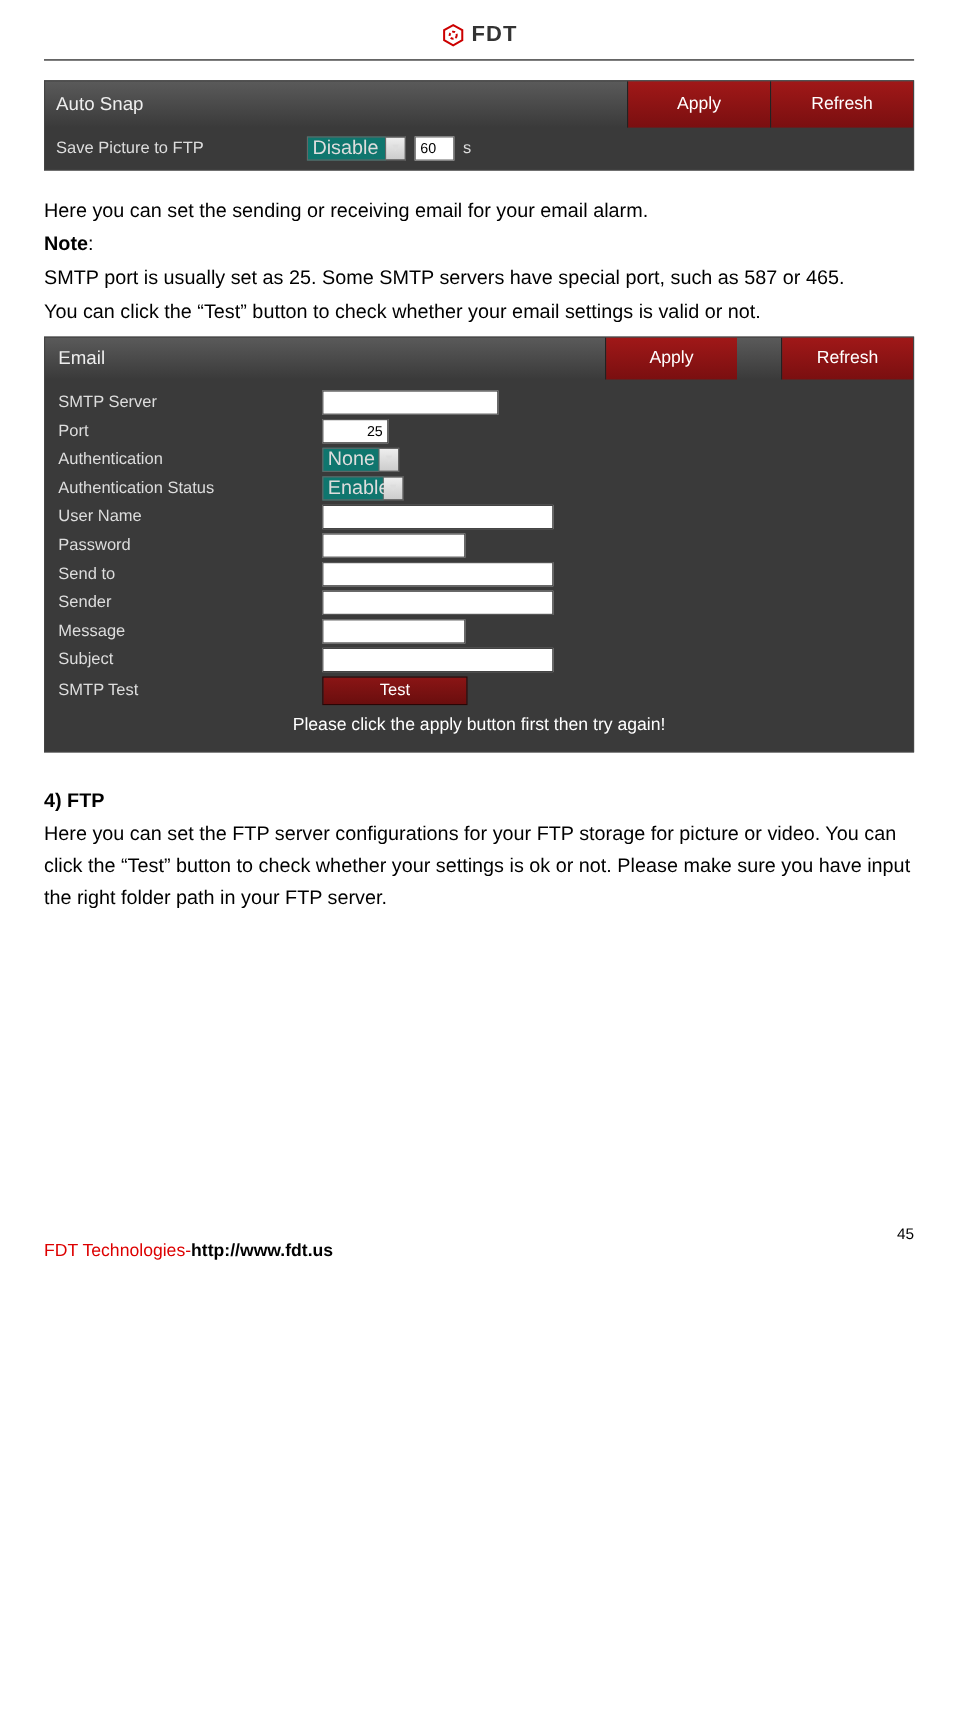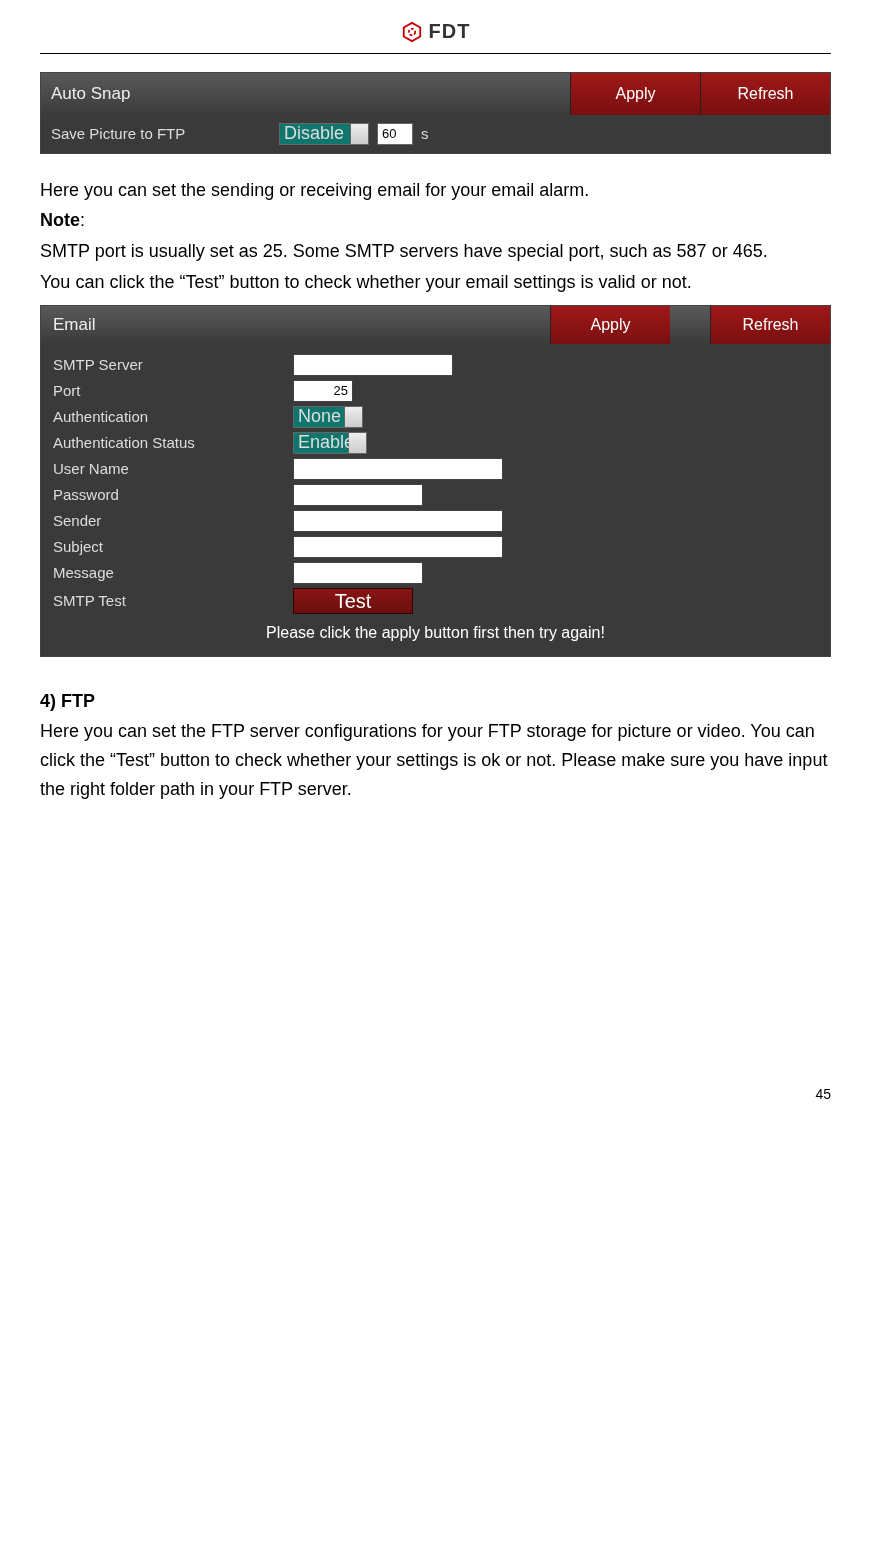--- a/index.html
+++ b/index.html
@@ -145,23 +145,23 @@
   }
   .w1 { width: 160px; }
   .w2 { width: 60px; }
   .w3 { width: 210px; }
   .w4 { width: 130px; }
   .selwrap { display: inline-flex; }
   .btn-test {
     background: linear-gradient(#8a1515,#6a0e0e);
     color: #fff;
     border: 1px solid #2a0505;
-    width: 120px;
+    width: 132px;
     height: 26px;
-    font-size: 20px;
+    font-size: 15px;
     cursor: pointer;
   }
   .hint {
     text-align: center;
     color: #fff;
     font-size: 16px;
     margin-top: 10px;
   }
   .footer {
     position: relative;
@@ -249,41 +249,48 @@
       </div>
       <div class="frow">
         <span class="flbl">User Name</span>
         <input class="tinput w3" style="">
       </div>
       <div class="frow">
         <span class="flbl">Password</span>
         <input class="tinput w4" type="password" style="">
       </div>
       <div class="frow">
+        <span class="flbl">Send to</span>
+        <input class="tinput w3" style="">
+      </div>
+      <div class="frow">
         <span class="flbl">Sender</span>
-        <input class="tinput w3" style="">
-      </div>
-      <div class="frow">
-        <span class="flbl">Subject</span>
         <input class="tinput w3" style="">
       </div>
       <div class="frow">
         <span class="flbl">Message</span>
         <input class="tinput w4" style="">
+      </div>
+      <div class="frow">
+        <span class="flbl">Subject</span>
+        <input class="tinput w3" style="">
       </div>
       <div class="frow">
         <span class="flbl">SMTP Test</span>
         <button class="btn-test">Test</button>
       </div>
       <div class="hint">Please click the apply button first then try again!</div>
     </div>
   </div>
 
   <div class="text">
     <p class="bold">4) FTP</p>
     <p>Here you can set the FTP server configurations for your FTP storage for picture or video. You can click the “Test” button to check whether your settings is ok or not. Please make sure you have input the right folder path in your FTP server.</p>
   </div>
 
 </div>
 
 <div class="footer">
   <div class="pagenum">45</div>
+  <div class="footer-line">
+    <span class="a">FDT Technologies-</span><span class="b bold">http://www.fdt.us</span>
+  </div>
 </div>
 
 </body></html>

